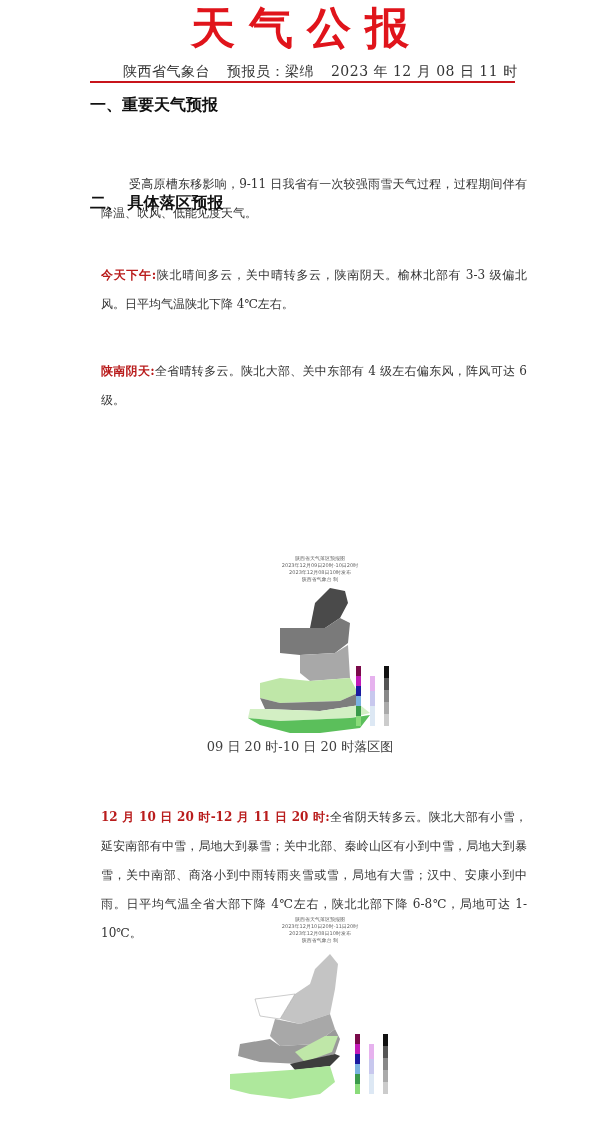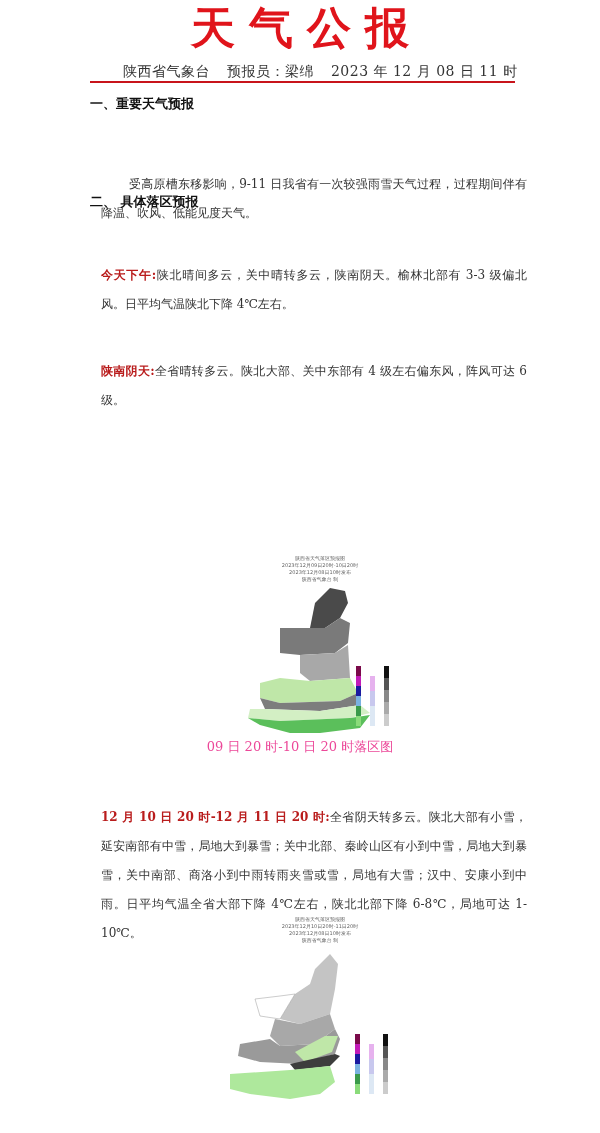--- a/index.html
+++ b/index.html
@@ -8,28 +8,28 @@
     .page { position: absolute; left: 0; top: 0; width: 600px; height: 1133px; }
     .masthead { position: absolute; left: 0; top: 6px; width: 600px; text-align: center;
                 font-family: Liberation Mono, monospace; font-weight: bold;
                 font-size: 44px; letter-spacing: 14px; color: #e0141b; line-height: 50px;
                 padding-left: 14px; box-sizing: border-box; }
     .subline { position: absolute; left: 115px; top: 63px; font-size: 14px; color: #333;
                letter-spacing: 0.5px; white-space: nowrap; margin-left: 8px; }
     .subline span { margin-right: 12px; }
     .redrule { position: absolute; left: 90px; top: 81px; width: 425px; height: 2px; background: #c8141b; }
     .section-head { position: absolute; left: 90px; font-family: "DejaVu Sans", "Liberation Sans", sans-serif;
-                    font-weight: bold; font-size: 13px; color: #111; white-space: nowrap; }
+                    font-weight: bold; font-size: 16px; color: #111; white-space: nowrap; }
     .para { position: absolute; left: 101px; width: 426px; font-size: 12px; line-height: 29px;
             color: #333; text-align: justify; margin-top: 44px; }
     .para .lbl { font-weight: bold; color: #b91c1c; }
     .indent { text-indent: 28px; }
     .mapbox { position: absolute; left: 220px; width: 200px; }
     .mapcap { text-align: center; font-size: 5px; line-height: 7px; color: #666; font-family: "DejaVu Sans", "Liberation Sans", sans-serif; }
-    .figcap { position: absolute; width: 600px; left: 0; text-align: center; font-size: 13px; color: #ec4899; }
+    .figcap { position: absolute; width: 600px; left: 0; text-align: center; font-size: 13px; color: #404040; }
     svg { display: block; }
   </style>
 </head>
 <body>
 
 <div class="page">
 
   <div class="masthead">天气公报</div>
 
   <div class="subline">

